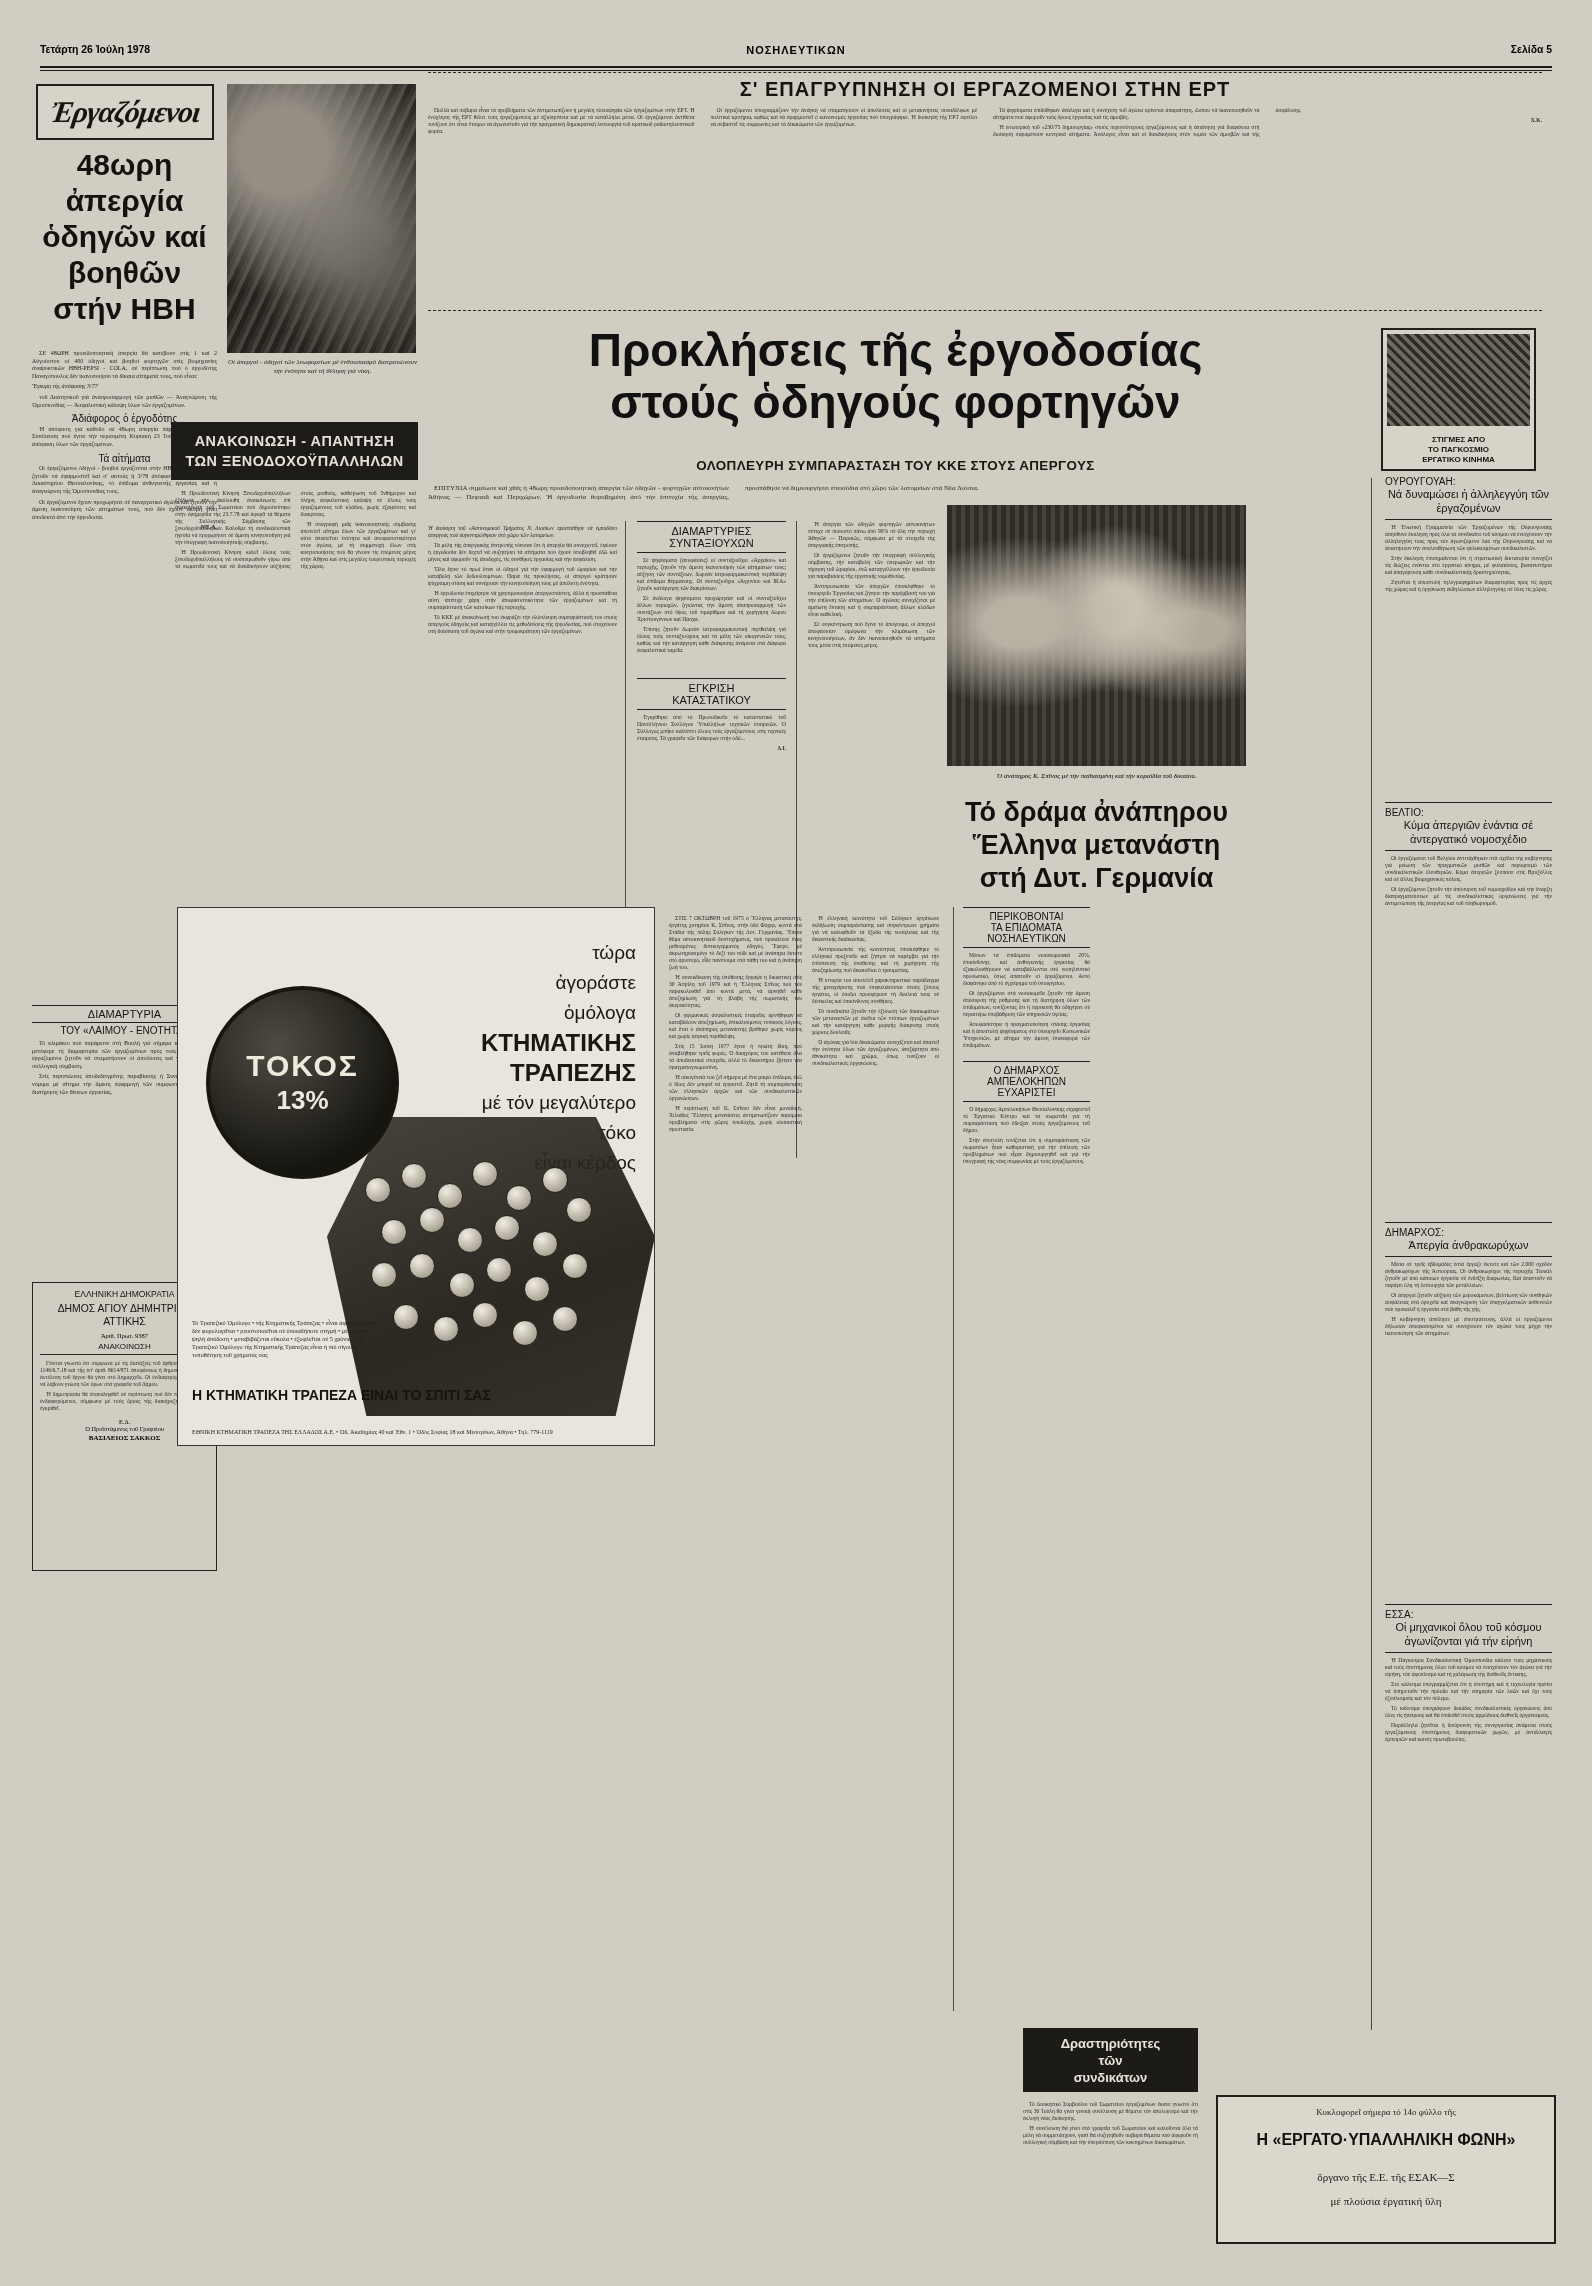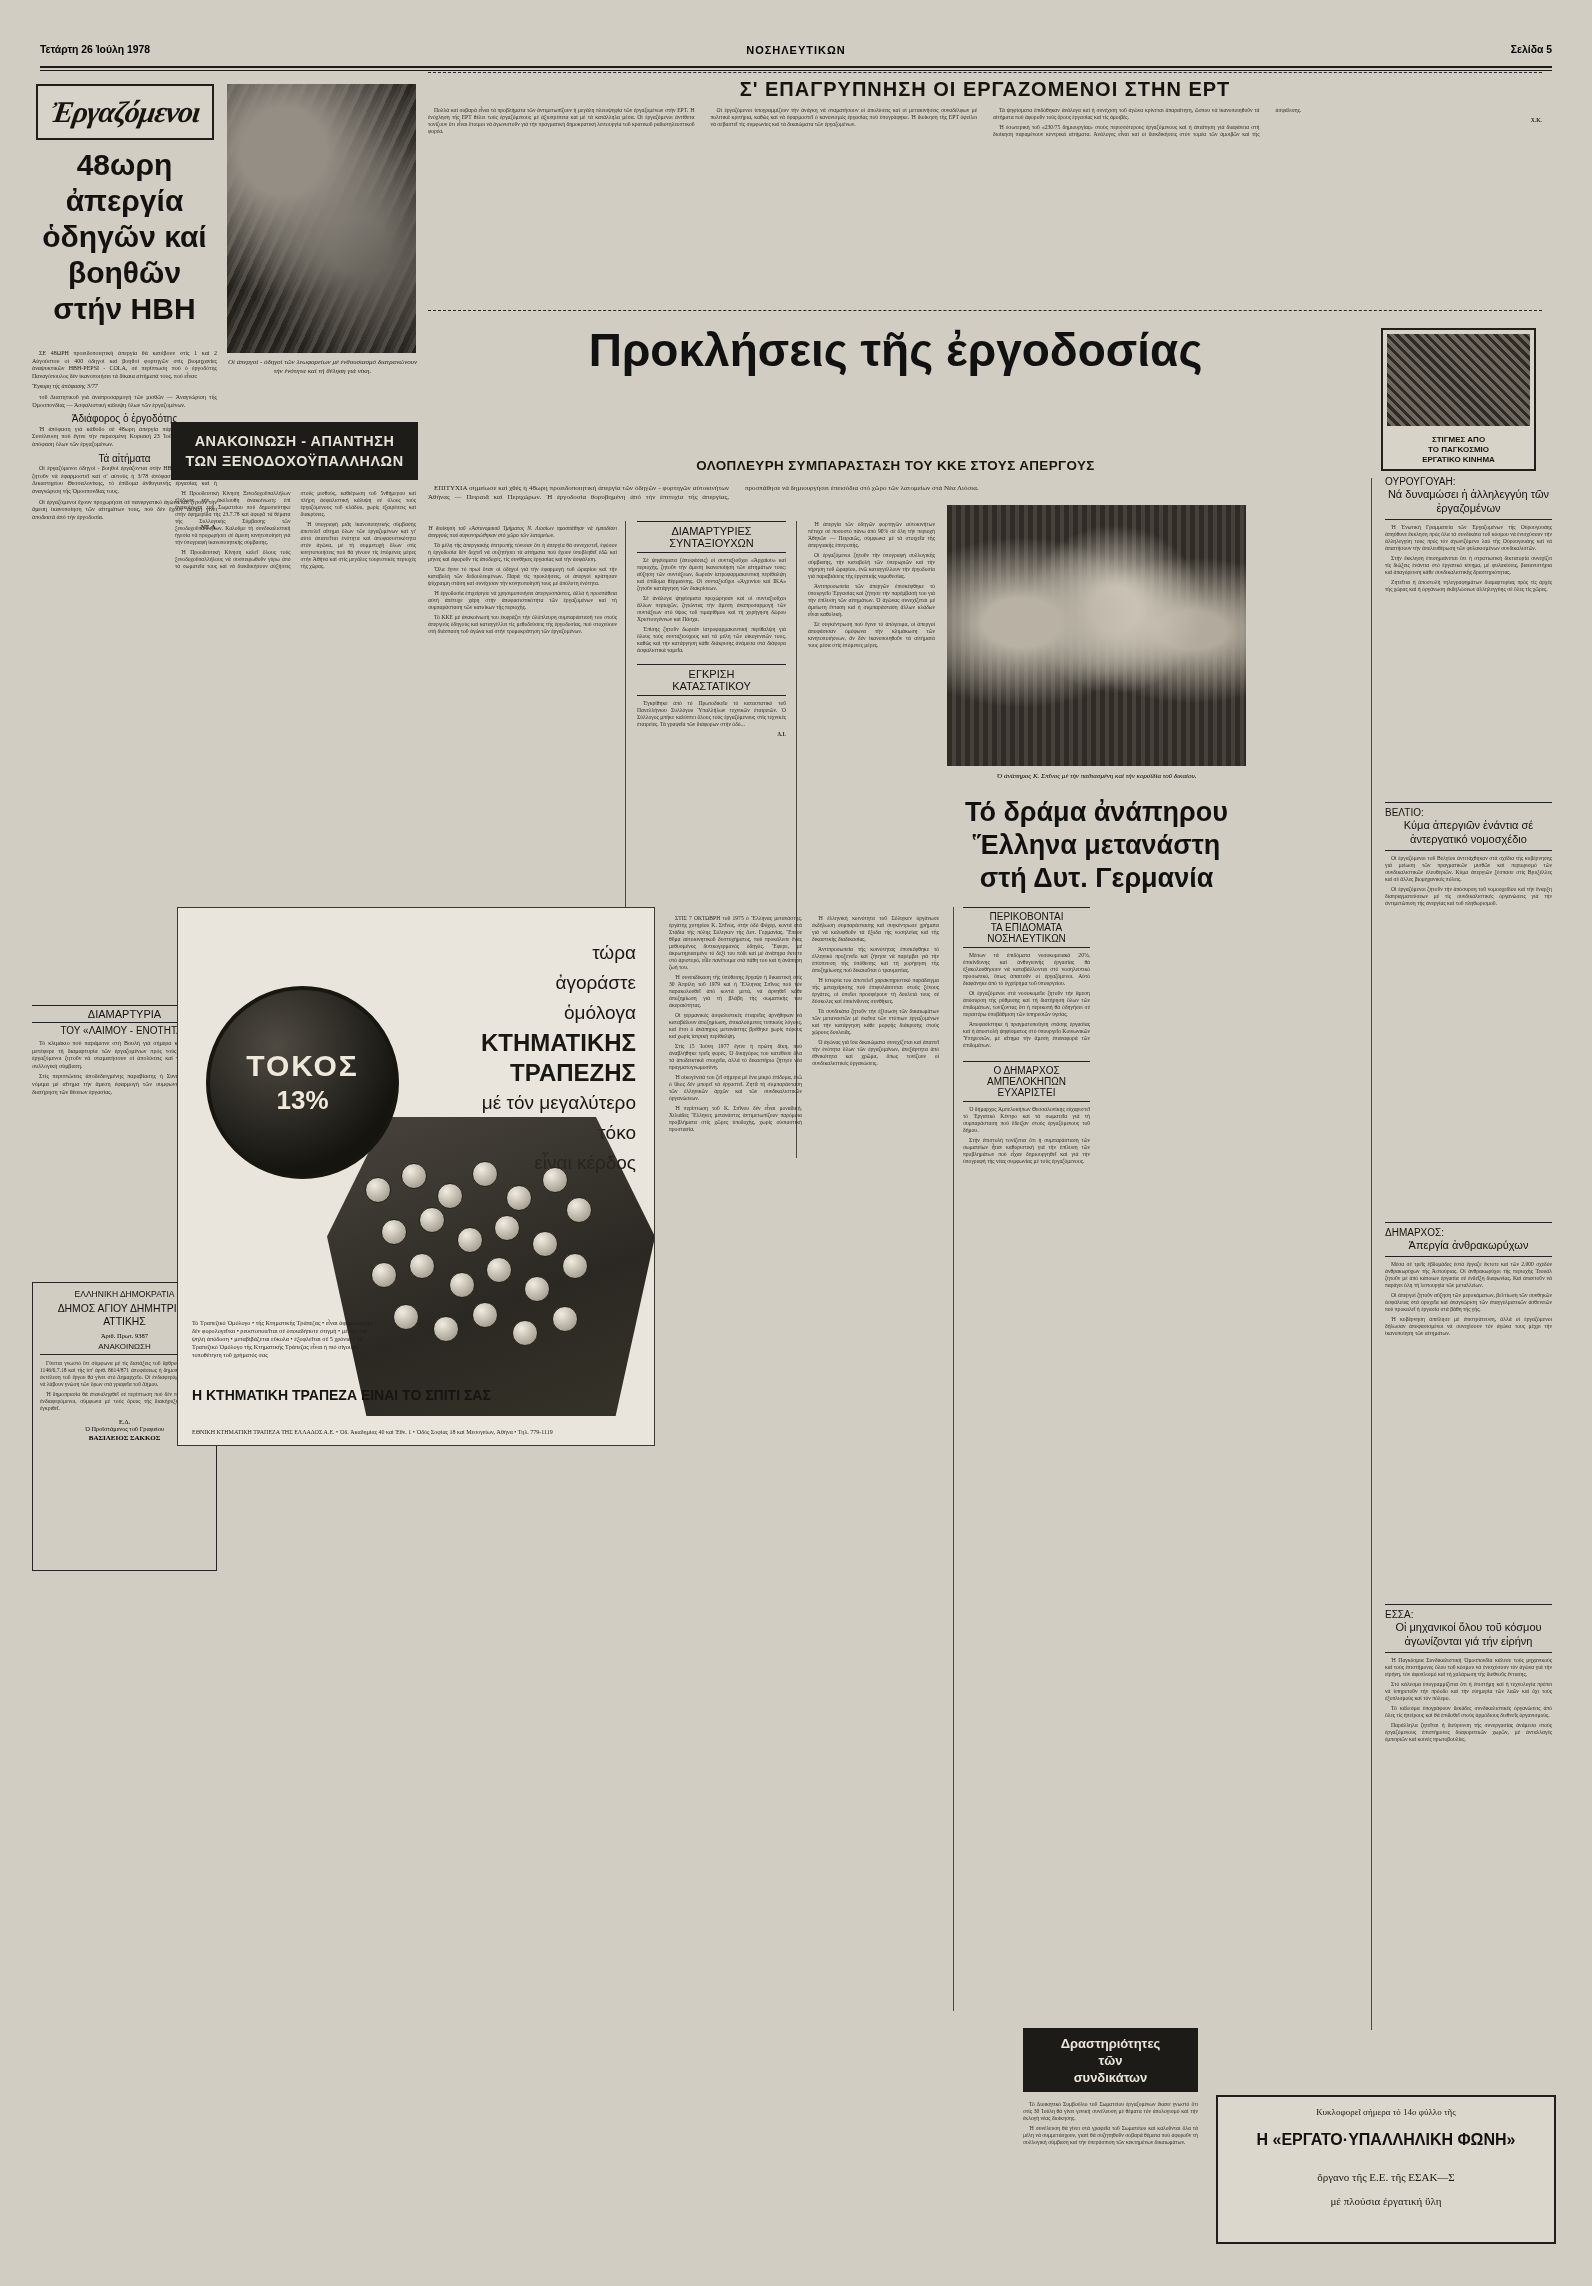--- a/index.html
+++ b/index.html
@@ -182,20 +182,21 @@
       <p>Οἱ ἐργαζόμενοι ὑπογραμμίζουν τήν ἀνάγκη νά σταματήσουν οἱ ἀπολύσεις καί οἱ μετακινήσεις συναδέλφων μέ πολιτικά κριτήρια, καθώς καί νά ἐφαρμοστεῖ ὁ κανονισμός ἐργασίας πού ὑπογράφηκε. Ἡ διοίκηση τῆς ΕΡΤ ὀφείλει νά σεβαστεῖ τίς συμφωνίες καί τά δικαιώματα τῶν ἐργαζομένων.</p>
       <p>Τά ψηφίσματα ἐπιδόθηκαν ἀνάλογα καί ἡ συνέχιση τοῦ ἀγώνα κρίνεται ἀπαραίτητη, ὥσπου νά ἱκανοποιηθοῦν τά αἰτήματα πού ἀφοροῦν τούς ὅρους ἐργασίας καί τίς ἀμοιβές.</p>
       <p>Ἡ ἐσωτερική τοῦ «230/75 δημιουργίας» στούς περισσότερους ἐργαζόμενους καί ἡ ἀπαίτηση γιά διαφάνεια στή διοίκηση παραμένουν κεντρικά αἰτήματα. Ἀνάλογες εἶναι καί οἱ διεκδικήσεις στόν τομέα τῶν ἀμοιβῶν καί τῆς ἀσφάλισης.</p>
       <p style="text-align:right;text-indent:0;font-weight:bold;">Χ.Κ.</p>
     </div>
   </div>
   <div class="blk dash" style="left:428px;top:310px;width:1114px;height:0;"></div>
 
   <div class="feat">
     <h1>Προκλήσεις τῆς ἐργοδοσίας</h1>
+    <h1>στούς ὁδηγούς φορτηγῶν</h1>
   </div>
   <div class="featsub">ΟΛΟΠΛΕΥΡΗ ΣΥΜΠΑΡΑΣΤΑΣΗ ΤΟΥ ΚΚΕ ΣΤΟΥΣ ΑΠΕΡΓΟΥΣ</div>
   <div class="blk" style="left:428px;top:484px;width:935px;">
     <div class="micro" style="column-count:3;column-gap:16px;font-size:7px;line-height:9px;">
       <p>ΕΠΙΤΥΧΙΑ σημείωσε καί χθές ἡ 48ωρη προειδοποιητική ἀπεργία τῶν ὁδηγῶν - φορτηγῶν αὐτοκινήτων Ἀθήνας — Πειραιᾶ καί Περιχώρων. Ἡ ἐργοδοσία θορυβημένη ἀπό τήν ἐπιτυχία τῆς ἀπεργίας, προσπάθησε νά δημιουργήσει ἐπεισόδια στό χῶρο τῶν λατομείων στά Νέα Λιόσια.</p>
     </div>
   </div>
 
   <div class="kke">
     <div class="img"></div>
@@ -218,21 +219,21 @@
   <div class="vr" style="left:625px;top:521px;height:637px;"></div>
 
   <div class="blk" style="left:637px;top:521px;width:149px;">
     <div class="boxhd" style="border-top:1px solid #222;padding-top:3px;">ΔΙΑΜΑΡΤΥΡΙΕΣ</div>
     <div class="boxhd" style="border-bottom:1px solid #222;padding-bottom:3px;">ΣΥΝΤΑΞΙΟΥΧΩΝ</div>
     <div class="micro" style="margin-top:4px;">
       <p>Σέ ψηφίσματα (ἀποφάσεις) οἱ συνταξιοῦχοι «Ἀρχαίου» καί περιοχῆς, ζητοῦν τήν ἄμεση ἱκανοποίηση τῶν αἰτημάτων τους: αὔξηση τῶν συντάξεων, δωρεάν ἰατροφαρμακευτική περίθαλψη καί ἐπίδομα θέρμανσης. Οἱ συνταξιοῦχοι «Ἀγρινίου καί ΙΚΑ» ζητοῦν κατάργηση τῶν διακρίσεων.</p>
       <p>Σέ ἀνάλογα ψηφίσματα προχώρησαν καί οἱ συνταξιοῦχοι ἄλλων περιοχῶν, ζητώντας τήν ἄμεση ἀναπροσαρμογή τῶν συντάξεων στό ὕψος τοῦ τιμαρίθμου καί τή χορήγηση δώρου Χριστουγέννων καί Πάσχα.</p>
       <p>Ἐπίσης ζητοῦν δωρεάν ἰατροφαρμακευτική περίθαλψη γιά ὅλους τούς συνταξιούχους καί τά μέλη τῶν οἰκογενειῶν τους, καθώς καί τήν κατάργηση κάθε διάκρισης ἀνάμεσα στά διάφορα ἀσφαλιστικά ταμεῖα.</p>
     </div>
-    <div class="boxhd" style="margin-top:10px;border-top:1px solid #222;padding-top:3px;">ΕΓΚΡΙΣΗ</div>
+    <div class="boxhd" style="margin-top:24px;border-top:1px solid #222;padding-top:3px;">ΕΓΚΡΙΣΗ</div>
     <div class="boxhd" style="border-bottom:1px solid #222;padding-bottom:3px;">ΚΑΤΑΣΤΑΤΙΚΟΥ</div>
     <div class="micro" style="margin-top:4px;">
       <p>Ἐγκρίθηκε ἀπό τό Πρωτοδικεῖο τό καταστατικό τοῦ Πανελλήνιου Συλλόγου Ὑπαλλήλων τεχνικῶν ἑταιρειῶν. Ὁ Σύλλογος μπῆκε καλύπτει ὅλους τούς ἐργαζόμενους στίς τεχνικές ἑταιρείες. Τά γραφεῖα τῶν διάφορων στήν ὁδό...</p>
       <p style="text-align:right;text-indent:0;font-weight:bold;">Δ.Ι.</p>
     </div>
   </div>
 
   <div class="vr" style="left:796px;top:521px;height:637px;"></div>
 
   <div class="blk micro" style="left:808px;top:521px;width:127px;height:637px;">

